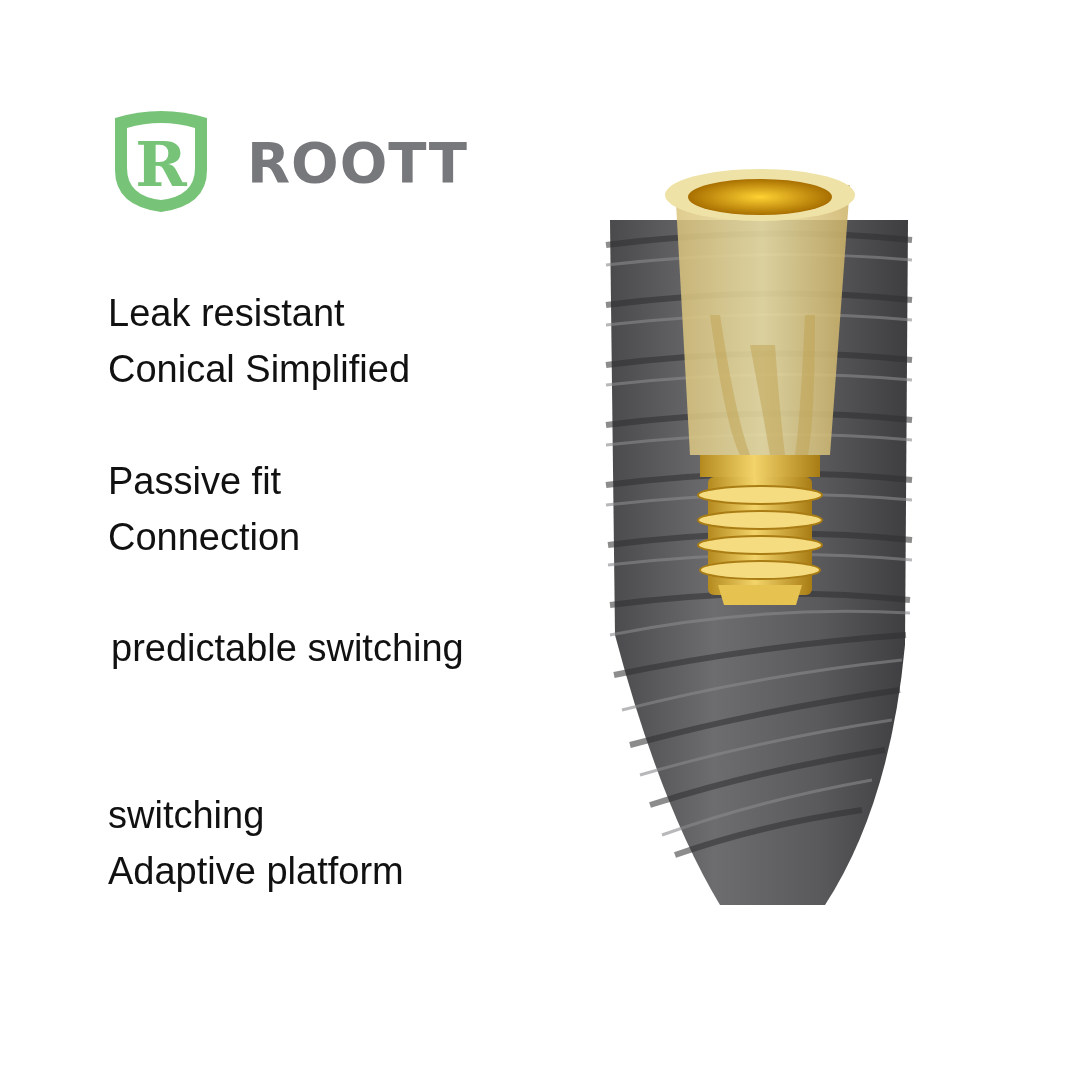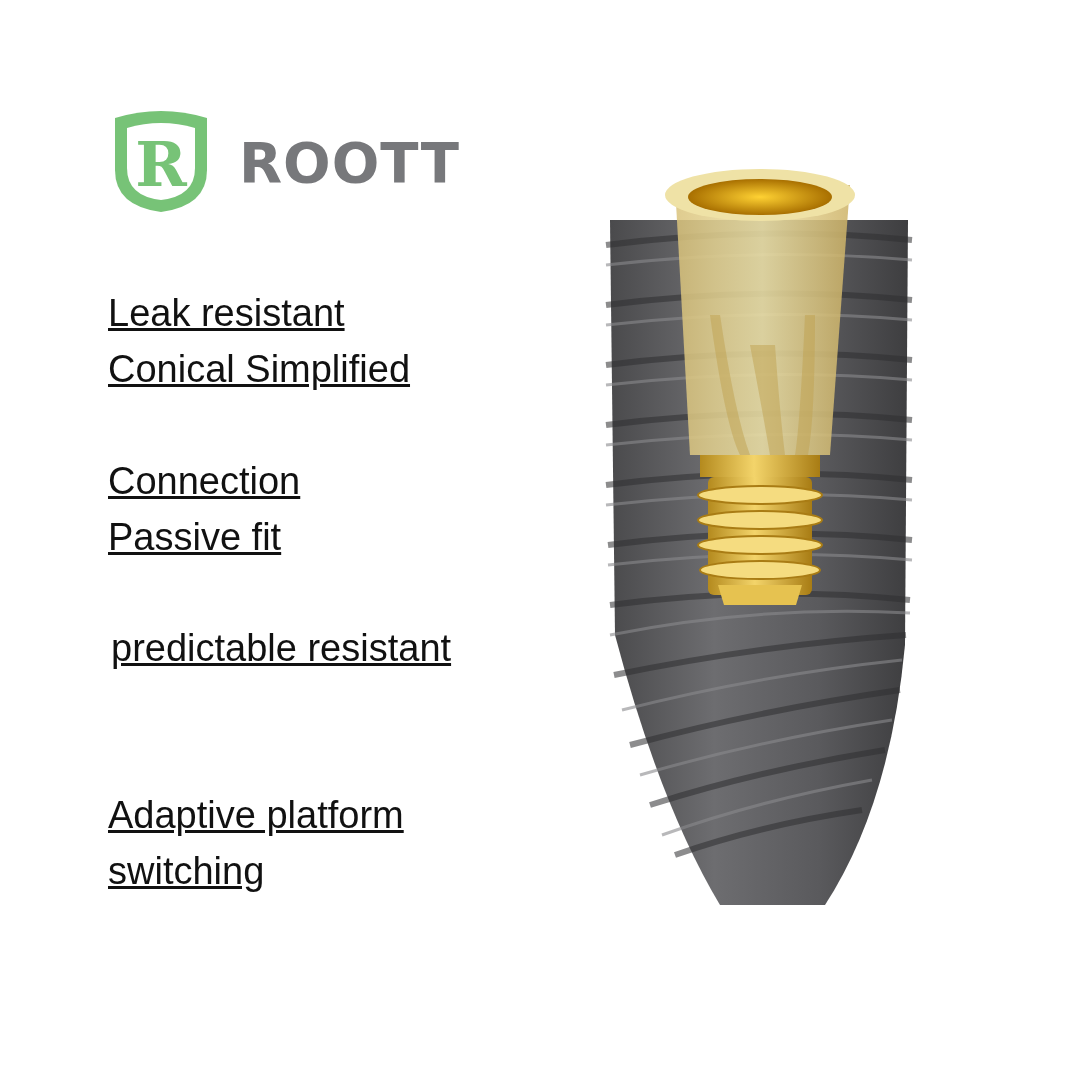--- a/index.html
+++ b/index.html
@@ -1,53 +1,53 @@
 <!DOCTYPE html>
 <html><head>
 <meta charset="utf-8">
 <style>
   html, body { margin:0; padding:0; }
   body { width:1080px; height:1080px; background:#ffffff; position:relative; overflow:hidden;
          font-family: "Liberation Sans", "DejaVu Sans", sans-serif; }
   .logo { position:absolute; left:107px; top:108px; height:105px; display:flex; align-items:center; }
   .logo svg.badge { width:108px; height:106px; display:block; }
-  .wordmark { margin-left:24px; font-family:"DejaVu Sans", "Liberation Sans", sans-serif; font-weight:bold;
+  .wordmark { margin-left:32px; font-family:"DejaVu Sans", "Liberation Sans", sans-serif; font-weight:bold;
               font-size:56px; letter-spacing:1px; color:#77787b; line-height:1; margin-top:4px; }
   .features { position:absolute; left:108px; top:285px; width:460px; }
   .feature { position:absolute; left:0; font-size:38px; line-height:56px; color:#111111; white-space:nowrap; }
-  .feature span { display:block;text-decoration:underline; }
+  .feature span { display:block; }
   .implant { position:absolute; left:600px; top:165px; width:320px; height:750px; }
 </style>
 </head>
 <body>
 
 <div class="logo">
   <svg class="badge" viewBox="0 0 108 106">
     <path d="M8 10 Q54 -4 100 10 L100 62 Q100 98 54 104 Q8 98 8 62 Z" fill="#77c377"></path>
     <path d="M20 20 Q54 10 88 20 L88 60 Q88 88 54 92 Q20 88 20 60 Z" fill="#ffffff"></path>
     <text x="54" y="78" text-anchor="middle" font-family="DejaVu Serif, Liberation Serif, serif" font-weight="bold" font-size="62" fill="#77c377">R</text>
   </svg>
   <div class="wordmark">ROOTT</div>
 </div>
 
 <div class="features">
   <div class="feature" style="top:0px">
     <span>Leak resistant</span>
     <span>Conical Simplified</span>
   </div>
   <div class="feature" style="top:168px">
+    <span>Passive fit</span>
     <span>Connection</span>
-    <span>Passive fit</span>
   </div>
   <div class="feature" style="top:335px; left:3px">
-    <span>predictable resistant</span>
+    <span>predictable switching</span>
   </div>
   <div class="feature" style="top:502px">
+    <span>switching</span>
     <span>Adaptive platform</span>
-    <span>switching</span>
   </div>
 </div>
 
 <svg class="implant" viewBox="0 0 320 750">
   <defs>
     <linearGradient id="bodyG" x1="0" x2="1" y1="0" y2="0">
       <stop offset="0" stop-color="#4a4a4c"></stop>
       <stop offset="0.35" stop-color="#6d6d70"></stop>
       <stop offset="0.7" stop-color="#5a5a5d"></stop>
       <stop offset="1" stop-color="#3e3e40"></stop>

